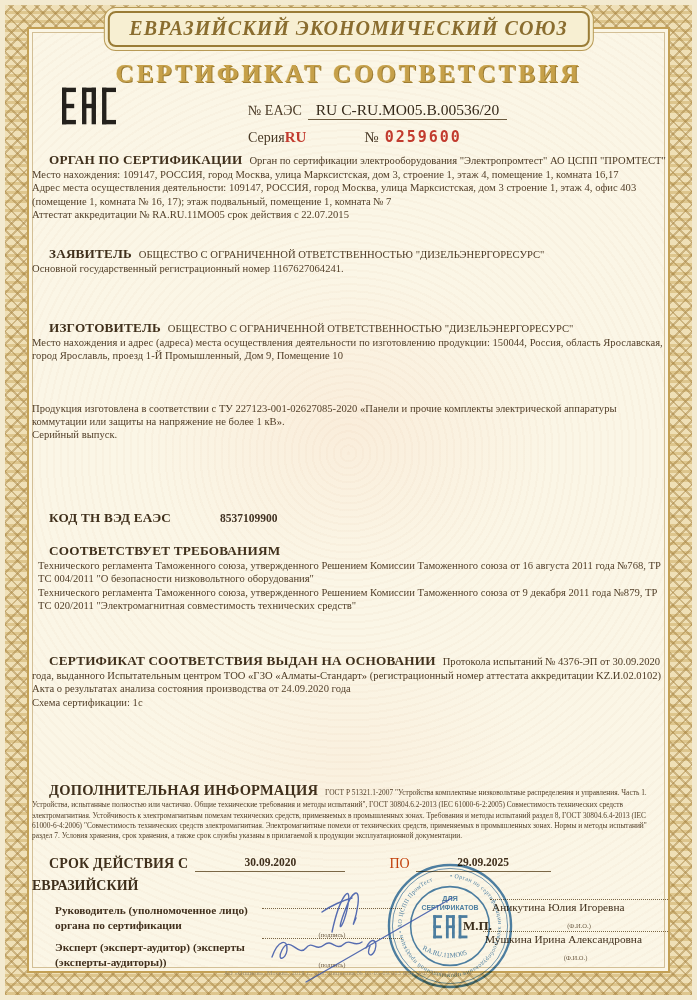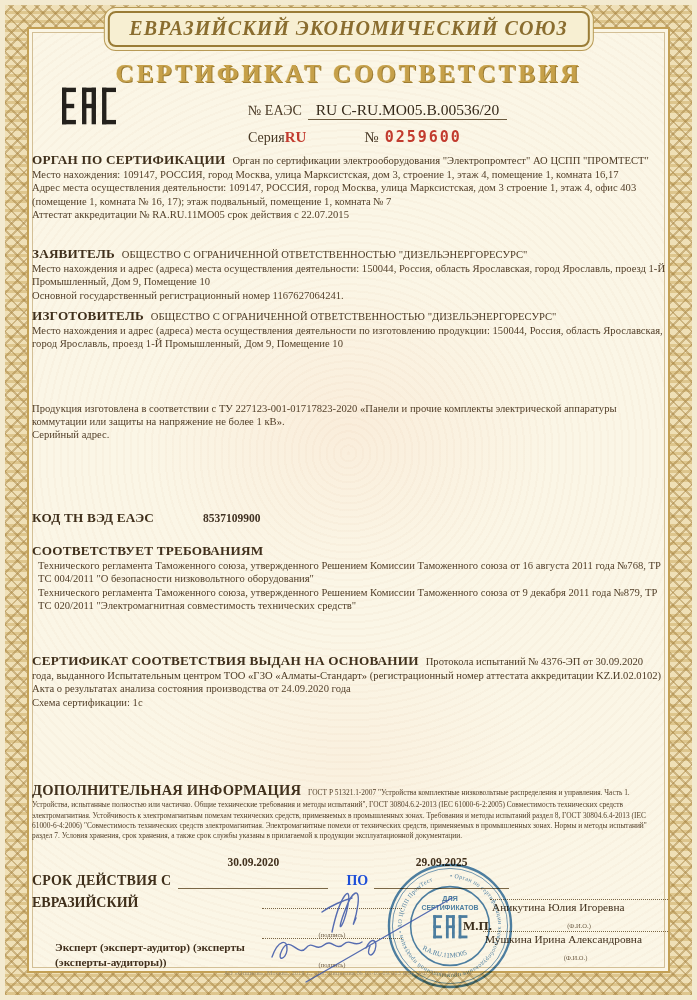--- a/index.html
+++ b/index.html
@@ -36,30 +36,30 @@
 
   .numrow{position:absolute;left:248px;top:101px;z-index:4;font-size:14px;color:#4a3a26;}
   .numrow .val{font-size:15.5px;color:#35291a;border-bottom:1px solid #6b5a3e;padding:0 8px 1px;margin-left:6px;}
   .serrow{position:absolute;left:248px;top:128px;z-index:4;font-size:14px;color:#4a3a26;}
   .serrow .ru{color:#c23b2e;font-weight:bold;font-size:15px;}
   .serrow .no{margin-left:58px;font-size:15px;}
   .serrow .digits{color:#c23b2e;font-weight:bold;font-family:"DejaVu Sans Mono",monospace;
     letter-spacing:2px;font-size:15px;margin-left:6px;}
 
   .sec{position:absolute;left:32px;width:634px;font-size:10.6px;line-height:1.24;color:#53402a;z-index:3;}
-  .sec .h{font-weight:bold;font-size:13.2px;color:#40301c;letter-spacing:.2px;margin-right:7px;}
+  .sec .h{font-weight:bold;font-size:13.2px;color:#40301c;letter-spacing:.2px;margin-right:7px;padding-left:17px;}
   .sec p{margin:0;}
   .sec .intro{color:#4c3a24;}
 
   .tnved-val{margin-left:42px;font-weight:bold;font-size:11.5px;color:#413223;}
 
   .validity .h{font-size:14px;}
   .validity .date{display:inline-block;width:150px;text-align:center;font-weight:bold;font-size:11.5px;
-    border-bottom:1px solid #7a6746;padding-bottom:19px;vertical-align:bottom;color:#41301d;}
-  .validity .po{font-weight:bold;font-size:14px;color:#1d4ed8;margin-left:18px;margin-right:6px;}
+    border-bottom:1px solid #7a6746;padding-bottom:2px;vertical-align:bottom;color:#41301d;}
+  .validity .po{font-weight:normal;font-size:14px;color:#c2410c;margin-left:44px;margin-right:6px;}
   .validity .incl{font-weight:bold;font-size:14px;color:#40301c;margin-top:5px;}
 
   .siglabel{position:absolute;left:55px;width:205px;font-weight:bold;font-size:11.3px;line-height:1.3;color:#41301d;z-index:3;}
   .sigline{position:absolute;border-bottom:1px dotted #7a6746;z-index:2;}
   .sigcap{position:absolute;font-size:6.5px;color:#6b5a42;text-align:center;z-index:3;}
   .signame{position:absolute;font-size:11.3px;color:#41301d;z-index:3;white-space:nowrap;}
   .mp{position:absolute;left:452px;top:918px;font-weight:bold;font-size:13px;color:#3a2c1a;z-index:2;margin-left:11px;}
 
   .stamp{position:absolute;left:386px;top:862px;width:128px;height:128px;z-index:4;opacity:.88;mix-blend-mode:multiply;}
   .scribbles{position:absolute;left:0;top:0;width:697px;height:1000px;z-index:5;pointer-events:none;}
@@ -108,32 +108,31 @@
 
   <div class="sec" style="top:152px">
     <p><span class="h">ОРГАН ПО СЕРТИФИКАЦИИ</span><span class="intro">Орган по сертификации электрооборудования "Электропромтест" АО ЦСПП "ПРОМТЕСТ"</span></p>
     <p>Место нахождения: 109147, РОССИЯ, город Москва, улица Марксистская, дом 3, строение 1, этаж 4, помещение 1, комната 16,17</p>
     <p>Адрес места осуществления деятельности: 109147, РОССИЯ, город Москва, улица Марксистская, дом 3 строение 1, этаж 4, офис 403 (помещение 1, комната № 16, 17); этаж подвальный, помещение 1, комната № 7</p>
     <p>Аттестат аккредитации № RA.RU.11МО05 срок действия с 22.07.2015</p>
   </div>
 
   <div class="sec" style="top:246px">
     <p><span class="h">ЗАЯВИТЕЛЬ</span><span class="intro">ОБЩЕСТВО С ОГРАНИЧЕННОЙ ОТВЕТСТВЕННОСТЬЮ "ДИЗЕЛЬЭНЕРГОРЕСУРС"</span></p>
-    <p>Место нахождения и адрес (адреса) места осуществления деятельности: 150044, Россия, область Ярославская, город Ярославль, проезд 1-Й Промышленный, Дом 9, Помещение 10</p>
     <p>Основной государственный регистрационный номер 1167627064241.</p>
   </div>
 
-  <div class="sec" style="top:308px">
+  <div class="sec" style="top:320px">
     <p><span class="h">ИЗГОТОВИТЕЛЬ</span><span class="intro">ОБЩЕСТВО С ОГРАНИЧЕННОЙ ОТВЕТСТВЕННОСТЬЮ "ДИЗЕЛЬЭНЕРГОРЕСУРС"</span></p>
     <p>Место нахождения и адрес (адреса) места осуществления деятельности по изготовлению продукции: 150044, Россия, область Ярославская, город Ярославль, проезд 1-Й Промышленный, Дом 9, Помещение 10</p>
   </div>
 
   <div class="sec" style="top:402px">
-    <p>Продукция изготовлена в соответствии с ТУ 227123-001-01717823-2020 «Панели и прочие комплекты электрической аппаратуры коммутации  или защиты на напряжение не более 1 кВ».</p>
-    <p>Серийный адрес.</p>
+    <p>Продукция изготовлена в соответствии с ТУ 227123-001-02627085-2020 «Панели и прочие комплекты электрической аппаратуры коммутации  или защиты на напряжение не более 1 кВ».</p>
+    <p>Серийный выпуск.</p>
   </div>
 
   <div class="sec" style="top:510px">
     <p><span class="h">КОД ТН ВЭД ЕАЭС</span><span class="tnved-val">8537109900</span></p>
   </div>
 
   <div class="sec" style="top:543px">
     <p><span class="h">СООТВЕТСТВУЕТ ТРЕБОВАНИЯМ</span></p>
     <p style="padding-left:6px">Технического регламента Таможенного союза, утвержденного Решением Комиссии Таможенного союза от 16 августа  2011 года №768, ТР ТС 004/2011 "О безопасности низковольтного оборудования"</p>
     <p style="padding-left:6px">Технического регламента Таможенного союза, утвержденного Решением Комиссии Таможенного союза от 9 декабря 2011 года №879, ТР ТС 020/2011 "Электромагнитная совместимость технических средств"</p>
@@ -149,20 +148,21 @@
     <p><span class="h" style="font-size:14.5px">ДОПОЛНИТЕЛЬНАЯ ИНФОРМАЦИЯ</span><span>ГОСТ Р 51321.1-2007 "Устройства комплектные низковольтные распределения и управления. Часть 1. Устройства, испытанные полностью или частично. Общие технические требования и методы испытаний", ГОСТ 30804.6.2-2013 (IEC 61000-6-2:2005) Совместимость технических средств электромагнитная. Устойчивость к электромагнитным помехам технических средств, применяемых в промышленных зонах. Требования и методы испытаний раздел 8, ГОСТ 30804.6.4-2013 (IEC 61000-6-4:2006) "Совместимость технических средств электромагнитная. Электромагнитные помехи от технических средств, применяемых в промышленных зонах. Нормы и методы испытаний" раздел 7. Условия хранения, срок хранения, а также срок службы указаны в прилагаемой к продукции эксплуатационной документации.</span></p>
   </div>
 
   <div class="sec validity" style="top:855px">
     <p>
       <span class="h">СРОК ДЕЙСТВИЯ С</span><span class="date">30.09.2020</span><span class="po">ПО</span><span class="date" style="width:135px">29.09.2025</span>
     </p>
     <p class="incl">ЕВРАЗИЙСКИЙ</p>
   </div>
 
+  <div class="siglabel" style="top:903px">Руководитель (уполномоченное лицо) органа по сертификации</div>
   <div class="sigline" style="left:262px;top:908px;width:140px"></div>
   <div class="sigcap" style="left:262px;top:931px;width:140px">(подпись)</div>
   <div class="signame" style="left:492px;top:901px">Аникутина Юлия Игоревна</div>
   <div class="sigline" style="left:490px;top:899px;width:178px"></div>
   <div class="sigcap" style="left:490px;top:922px;width:178px">(Ф.И.О.)</div>
 
   <div class="siglabel" style="top:940px">Эксперт (эксперт-аудитор) (эксперты (эксперты-аудиторы))</div>
   <div class="sigline" style="left:262px;top:938px;width:140px"></div>
   <div class="sigcap" style="left:262px;top:961px;width:140px">(подпись)</div>
   <div class="signame" style="left:485px;top:933px">Мушкина Ирина Александровна</div>

